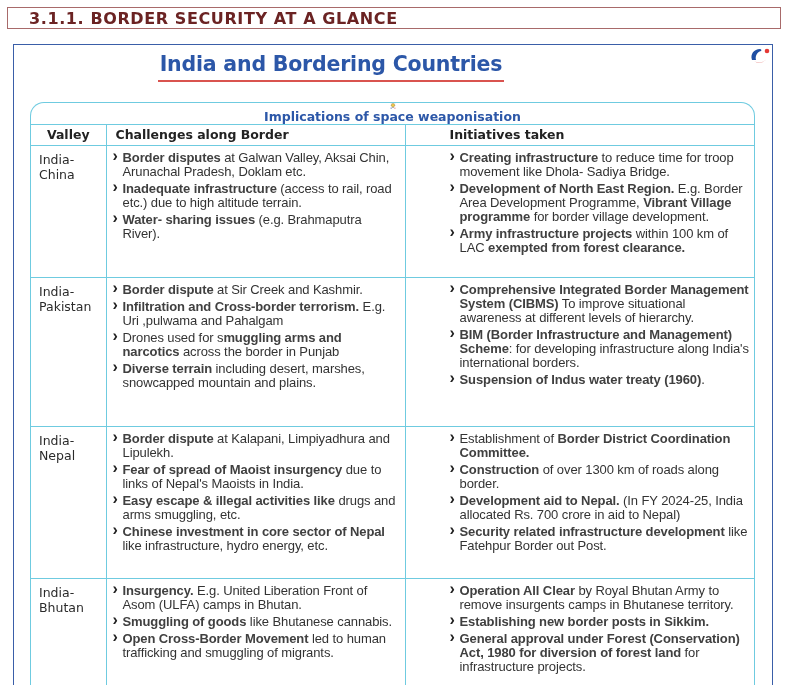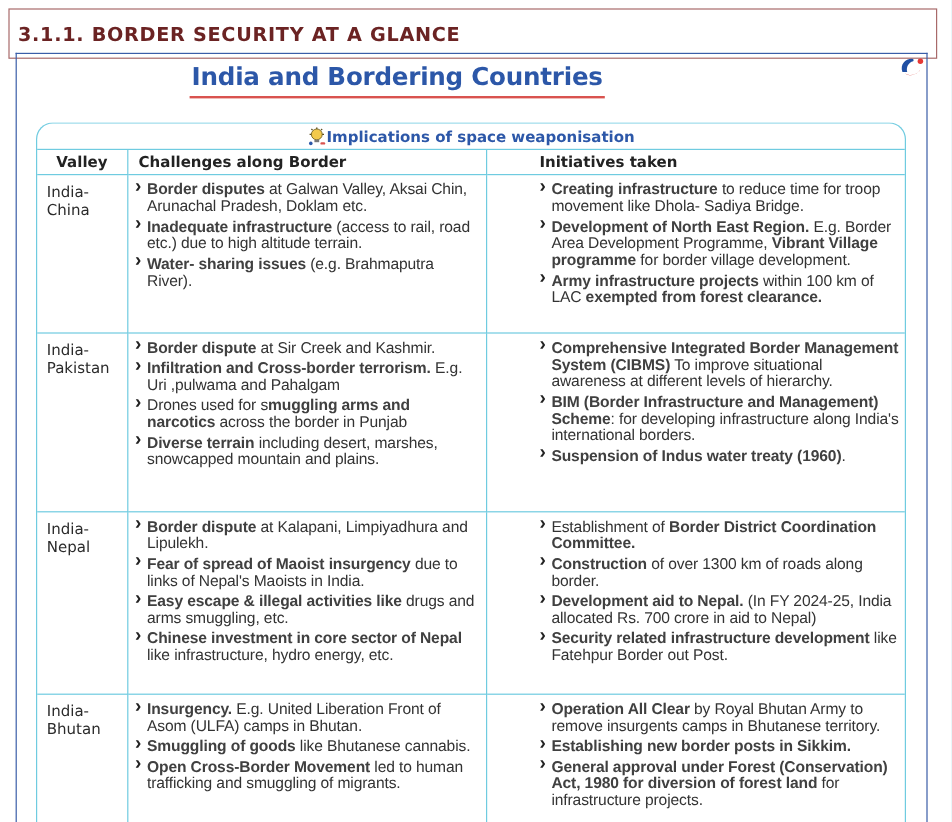--- a/index.html
+++ b/index.html
@@ -1,21 +1,21 @@
 <!DOCTYPE html>
 <html><head>
 <meta charset="utf-8">
 <style>
   html, body { margin:0; padding:0; background:#ffffff; }
   body { width:793px; height:685px; overflow:hidden; position:relative; font-family:"Liberation Sans", sans-serif; color:#2b2b2b; }
 
   .section-header {
-    position:absolute; left:7px; top:7px; width:774px; height:42px;
+    position:absolute; left:7px; top:7px; width:774px; height:22px;
     border:1.5px solid #a86a6a; box-sizing:border-box;
-    display:flex; align-items:center; padding-left:7px;
+    display:flex; align-items:center; padding-left:21px;
   }
   .section-header span {
     font-family:"DejaVu Sans", sans-serif; font-weight:bold; font-size:16px;
     letter-spacing:0.6px; color:#6b2323;
   }
 
   .frame {
     position:absolute; left:13px; top:44px; width:760px; height:660px;
     border:1.5px solid #3a5ea8; border-bottom:none; box-sizing:border-box;
   }
@@ -31,21 +31,21 @@
     border-bottom:2px solid #d9534f; letter-spacing:-0.2px;
   }
 
   .table-wrap {
     position:absolute; left:30px; top:102px; width:725px; height:600px;
     border:1.5px solid #6fcbe0; border-bottom:none;
     border-radius:14px 14px 0 0; box-sizing:border-box;
   }
   .table-caption {
     height:22px; display:flex; align-items:center; justify-content:center;
-    border-bottom:1.5px solid #6fcbe0; box-sizing:border-box; gap:0;
+    border-bottom:1.5px solid #6fcbe0; box-sizing:border-box; gap:0;flex-direction:column;
   }
   .table-caption .cap-text {
     font-family:"DejaVu Sans", sans-serif; font-weight:bold; font-size:12.5px; color:#2c57a8;
   }
   .cap-icon { width:16px; height:16px; }
 
   table { border-collapse:collapse; width:100%; table-layout:fixed; }
   col.c1 { width:75px; } col.c2 { width:299px; } col.c3 { width:auto; }
   th, td { border:1.5px solid #6fcbe0; vertical-align:top; text-align:left; }
   tr > :first-child { border-left:none; }

